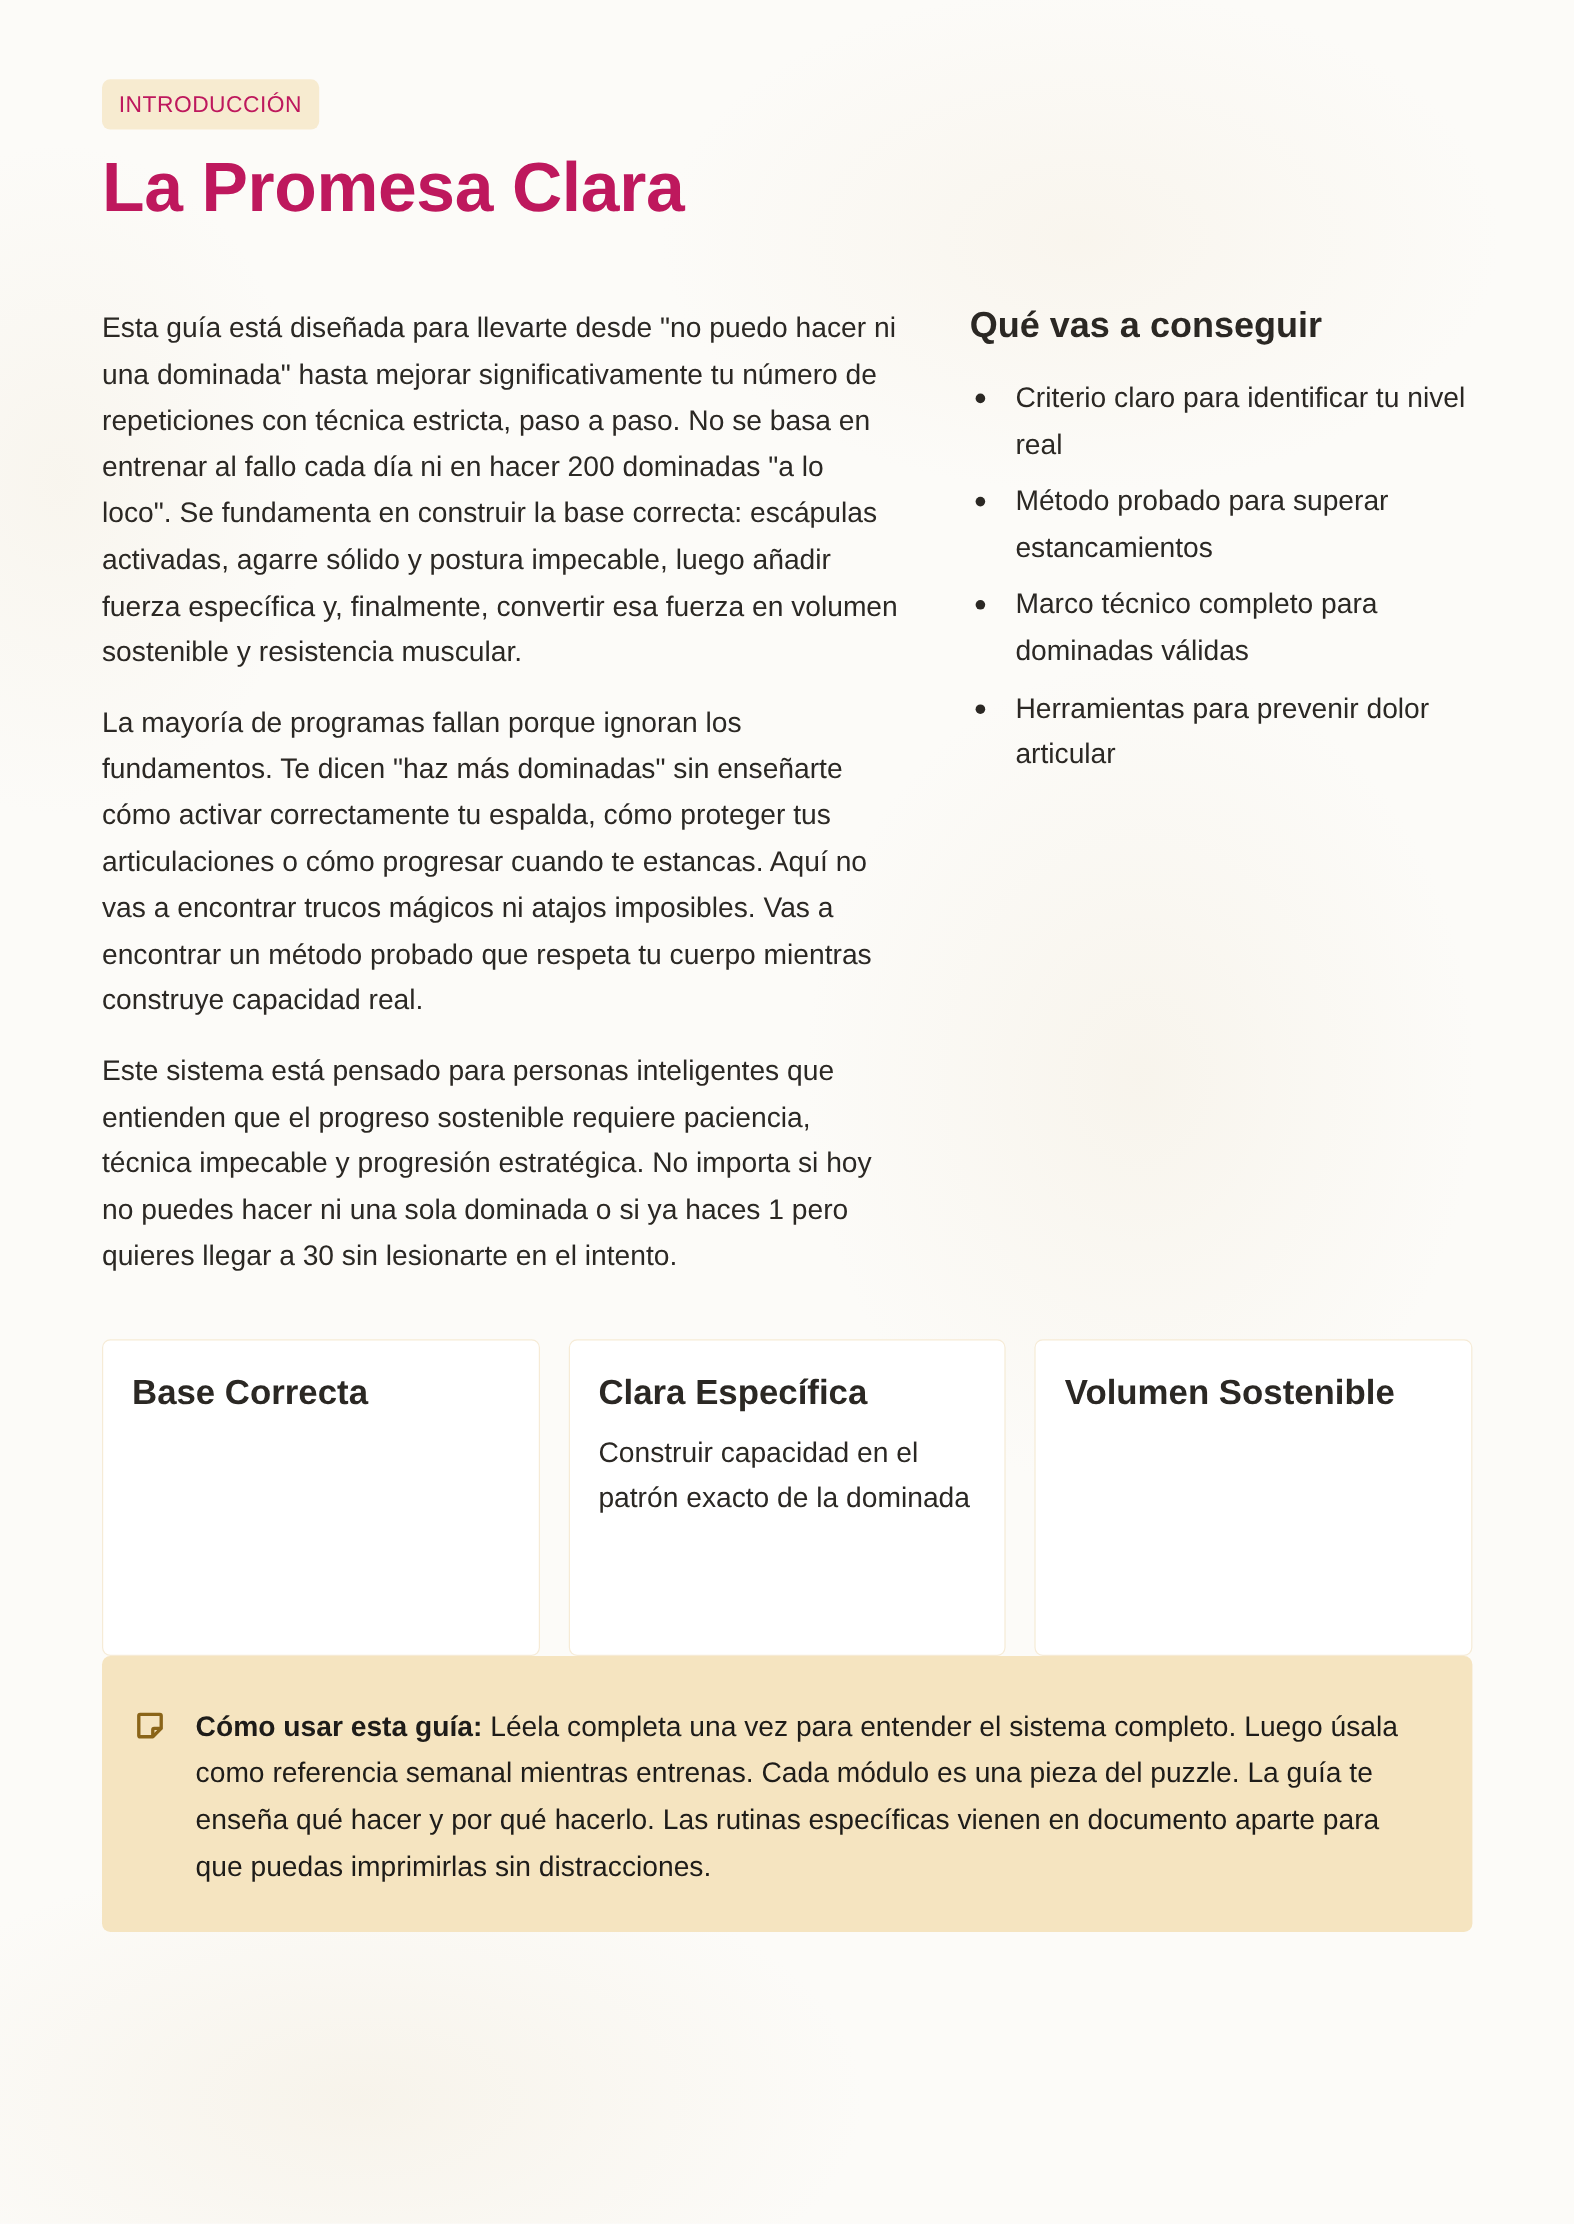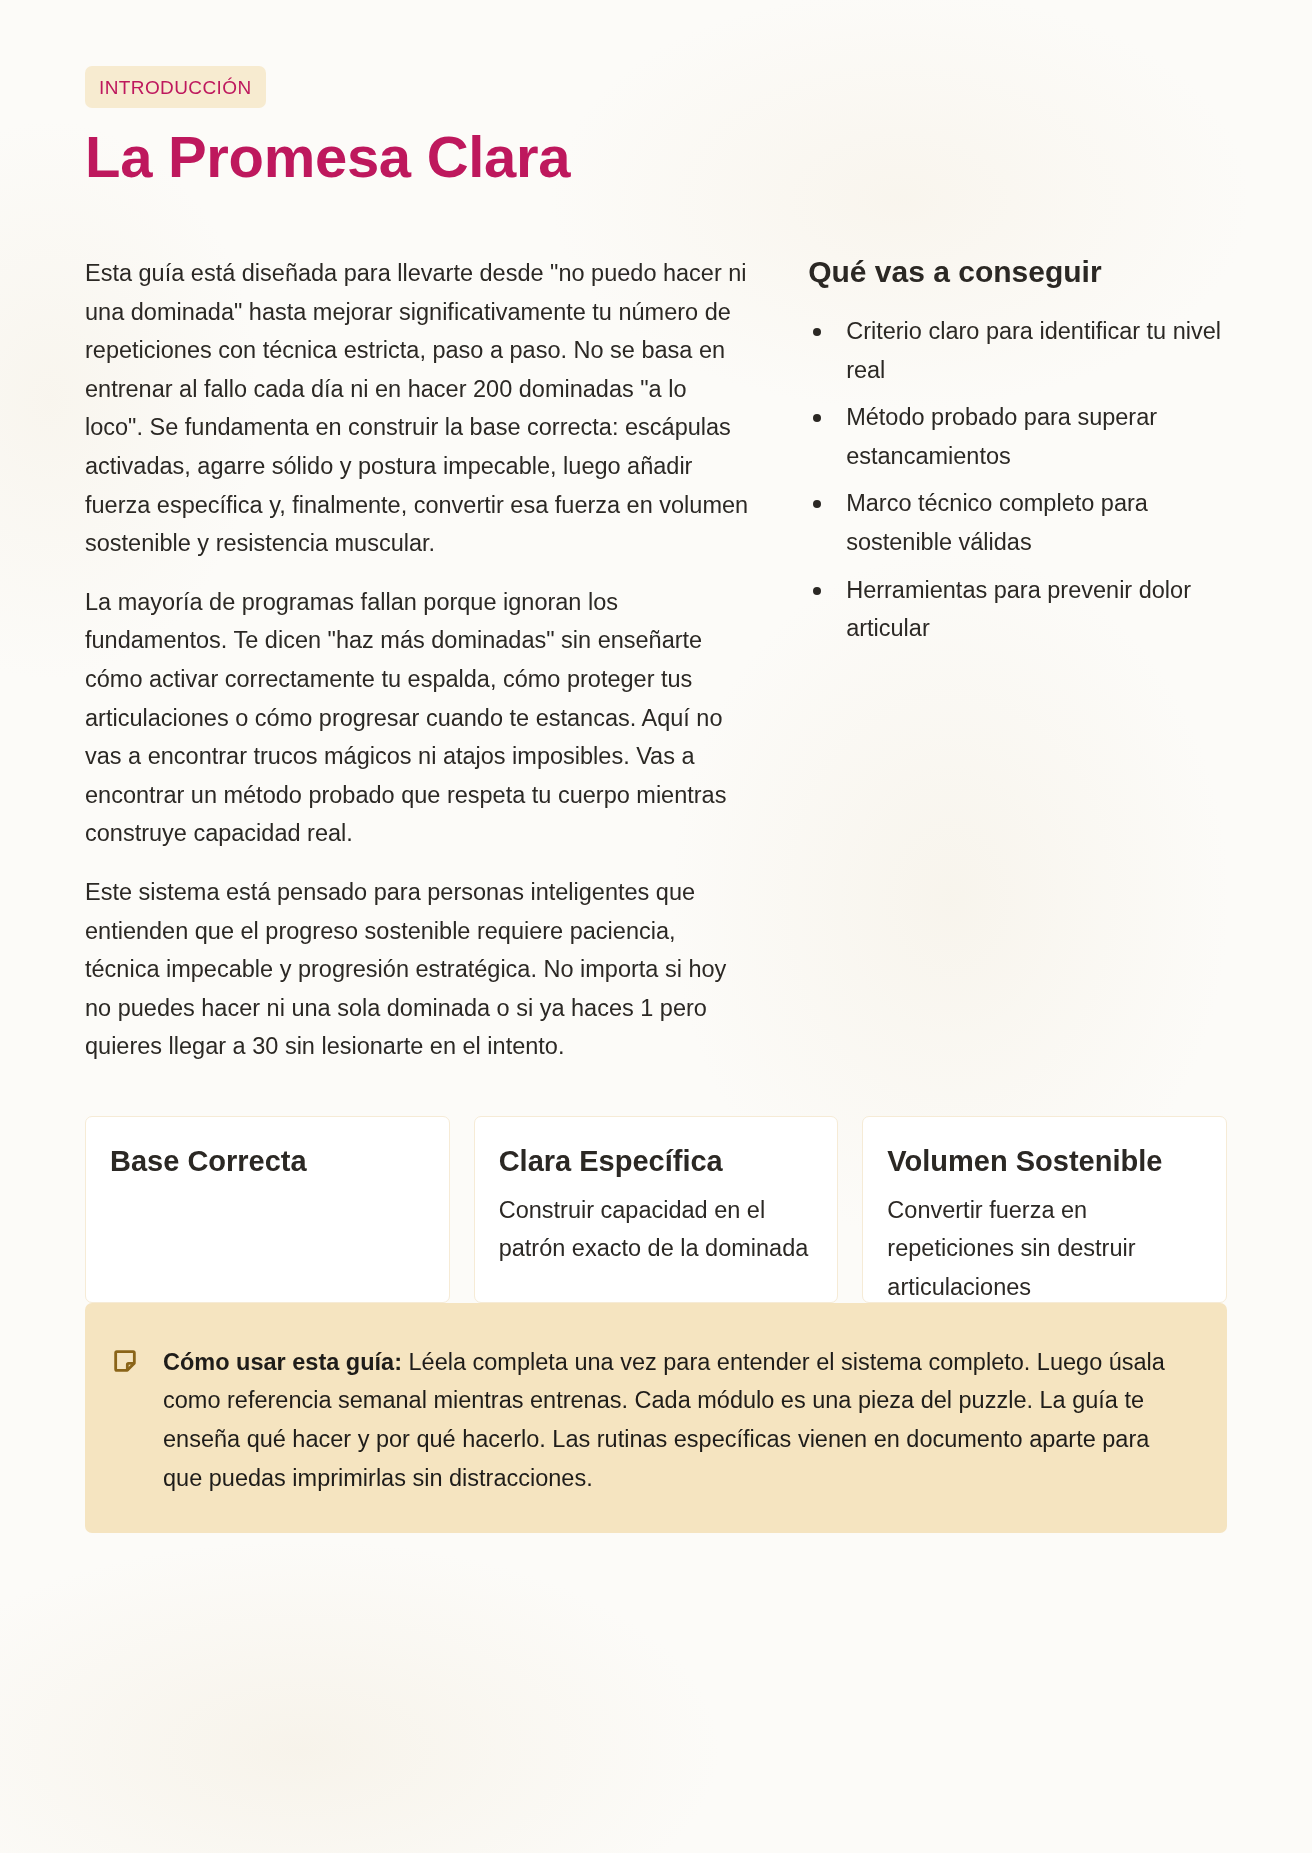--- a/index.html
+++ b/index.html
@@ -47,21 +47,21 @@
     .right h2 { font-size: 30px; font-weight: bold; line-height: 36px; margin-top: 0; margin-bottom: 22px; }
     .right ul { list-style: none; }
     .right li { position: relative; padding-left: 38px; font-size: 23.5px; line-height: 38.6px; margin-bottom: 9px; }
     .right li::before {
       content: ""; position: absolute; left: 5px; top: 16px;
       width: 8px; height: 8px; background: #2b2824; border-radius: 50%;
     }
     .cards { display: flex; gap: 24px; margin-top: 30px; }
     .card {
       flex: 1; background: #ffffff; border: 1.5px solid #f6ebd6; border-radius: 7px;
-      padding: 26px 24px 26px 24px; height: 187px;
+      padding: 26px 24px 26px 24px; height: 264px;
     }
     .card h3 { font-size: 29px; font-weight: bold; line-height: 36px; margin-bottom: 12px; }
     .card p { font-size: 23.5px; line-height: 38.6px; }
     .note {
       background: #f5e4c0; border-radius: 7px;
       padding: 40px 50px 36px 26px; display: flex;
     }
     .note-icon { width: 28px; height: 28px; margin-top: 4px; margin-right: 24px; flex-shrink: 0; }
     .note p { font-size: 23.5px; line-height: 38.6px; color: #1e1c19; }
     .note b { font-weight: bold; }
@@ -79,37 +79,36 @@
     <div class="left">
       <p>Esta guía está diseñada para llevarte desde "no puedo hacer ni una dominada" hasta mejorar significativamente tu número de repeticiones con técnica estricta, paso a paso. No se basa en entrenar al fallo cada día ni en hacer 200 dominadas "a lo loco". Se fundamenta en construir la base correcta: escápulas activadas, agarre sólido y postura impecable, luego añadir fuerza específica y, finalmente, convertir esa fuerza en volumen sostenible y resistencia muscular.</p>
       <p>La mayoría de programas fallan porque ignoran los fundamentos. Te dicen "haz más dominadas" sin enseñarte cómo activar correctamente tu espalda, cómo proteger tus articulaciones o cómo progresar cuando te estancas. Aquí no vas a encontrar trucos mágicos ni atajos imposibles. Vas a encontrar un método probado que respeta tu cuerpo mientras construye capacidad real.</p>
       <p>Este sistema está pensado para personas inteligentes que entienden que el progreso sostenible requiere paciencia, técnica impecable y progresión estratégica. No importa si hoy no puedes hacer ni una sola dominada o si ya haces 1 pero quieres llegar a 30 sin lesionarte en el intento.</p>
     </div>
     <div class="right">
       <h2>Qué vas a conseguir</h2>
       <ul>
         <li>Criterio claro para identificar tu nivel real</li>
         <li>Método probado para superar estancamientos</li>
-        <li>Marco técnico completo para sostenible válidas</li>
+        <li>Marco técnico completo para dominadas válidas</li>
         <li>Herramientas para prevenir dolor articular</li>
       </ul>
     </div>
   </div>
 
   <div class="cards">
     <div class="card">
       <h3>Base Correcta</h3>
     </div>
     <div class="card">
       <h3>Clara Específica</h3>
       <p>Construir capacidad en el patrón exacto de la dominada</p>
     </div>
     <div class="card">
       <h3>Volumen Sostenible</h3>
-      <p>Convertir fuerza en repeticiones sin destruir articulaciones</p>
     </div>
   </div>
 
   <div class="note">
     <svg class="note-icon" viewBox="0 0 24 24" fill="none" stroke="#8a6418" stroke-width="2.4" stroke-linejoin="round">
       <path d="M4 5a1 1 0 0 1 1-1h14a1 1 0 0 1 1 1v9l-6 6H5a1 1 0 0 1-1-1z"></path>
       <path d="M14 20v-5a1 1 0 0 1 1-1h5"></path>
     </svg>
     <p><b>Cómo usar esta guía:</b><span> Léela completa una vez para entender el sistema completo. Luego úsala como referencia semanal mientras entrenas. Cada módulo es una pieza del puzzle. La guía te enseña qué hacer y por qué hacerlo. Las rutinas específicas vienen en documento aparte para que puedas imprimirlas sin distracciones.</span></p>
   </div>

